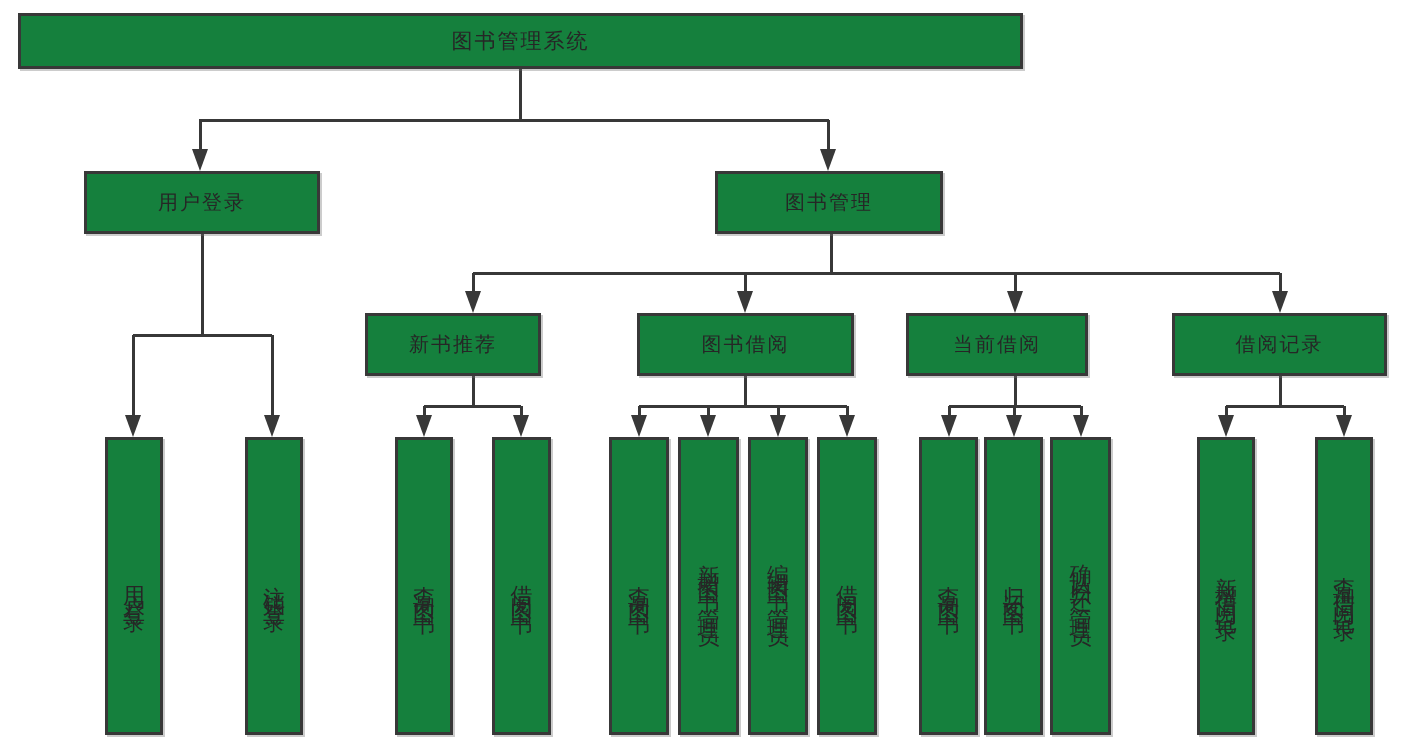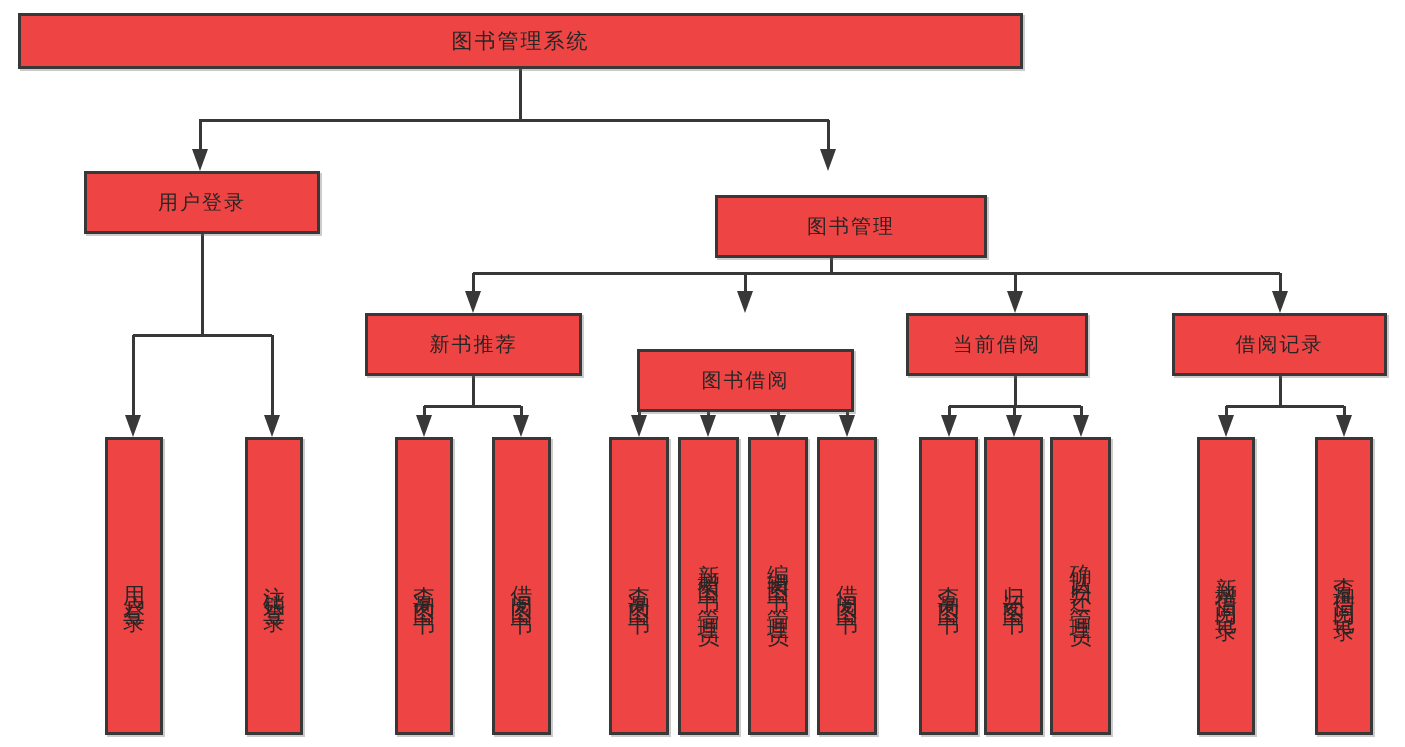--- a/index.html
+++ b/index.html
@@ -8,21 +8,21 @@
     width: 1405px;
     height: 747px;
     background: #ffffff;
     font-family: "Liberation Sans", "DejaVu Sans", sans-serif;
     overflow: hidden;
   }
   .box {
     position: absolute;
     box-sizing: border-box;
     border: 3px solid #383838;
-    background: #ef4444;
+    background: #15803d;
     display: flex;
     align-items: center;
     justify-content: center;
     color: #262626;
     box-shadow: 2px 2px 0 rgba(110,110,110,0.35);
   }
   .hlabel {
     font-size: 20px;
     letter-spacing: 2px;
     white-space: nowrap;
@@ -132,28 +132,28 @@
   <div class="vline" style="left:1344px; top:406px; height:11px;"></div>
   <div class="arrow" style="left:1344px; top:415px;"></div>
 
   <div class="box root" style="left:18px; top:13px; width:1005px; height:56px;">
     <span class="hlabel">图书管理系统</span>
   </div>
 
   <div class="box" style="left:84px; top:171px; width:236px; height:63px;">
     <span class="hlabel">用户登录</span>
   </div>
-  <div class="box" style="left:715px; top:171px; width:272px; height:63px;margin-top:24px;">
+  <div class="box" style="left:715px; top:171px; width:228px; height:63px;">
     <span class="hlabel">图书管理</span>
   </div>
 
-  <div class="box" style="left:365px; top:313px; width:217px; height:63px;">
+  <div class="box" style="left:365px; top:313px; width:176px; height:63px;">
     <span class="hlabel">新书推荐</span>
   </div>
-  <div class="box" style="left:637px; top:313px; width:217px; height:63px;margin-top:36px;">
+  <div class="box" style="left:637px; top:313px; width:217px; height:63px;">
     <span class="hlabel">图书借阅</span>
   </div>
   <div class="box" style="left:906px; top:313px; width:182px; height:63px;">
     <span class="hlabel">当前借阅</span>
   </div>
   <div class="box" style="left:1172px; top:313px; width:215px; height:63px;">
     <span class="hlabel">借阅记录</span>
   </div>
 
   <div class="box leaf" style="left:105px; top:437px; width:58px; height:298px;">

